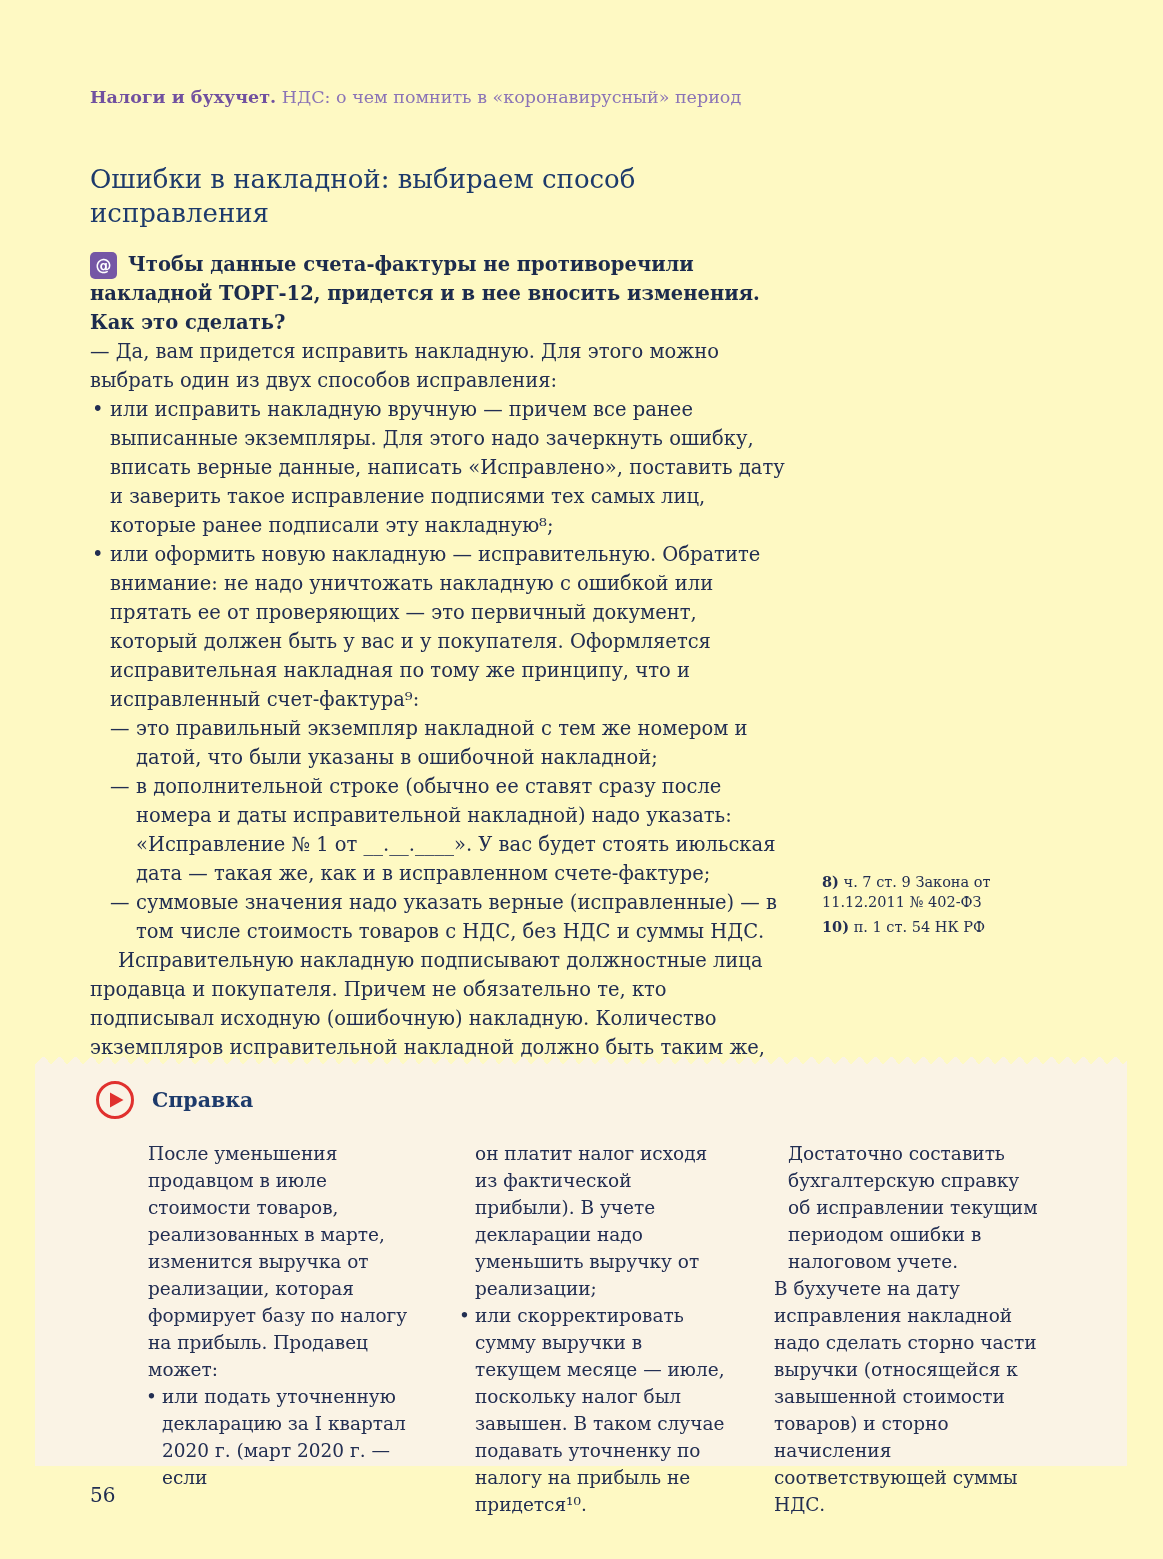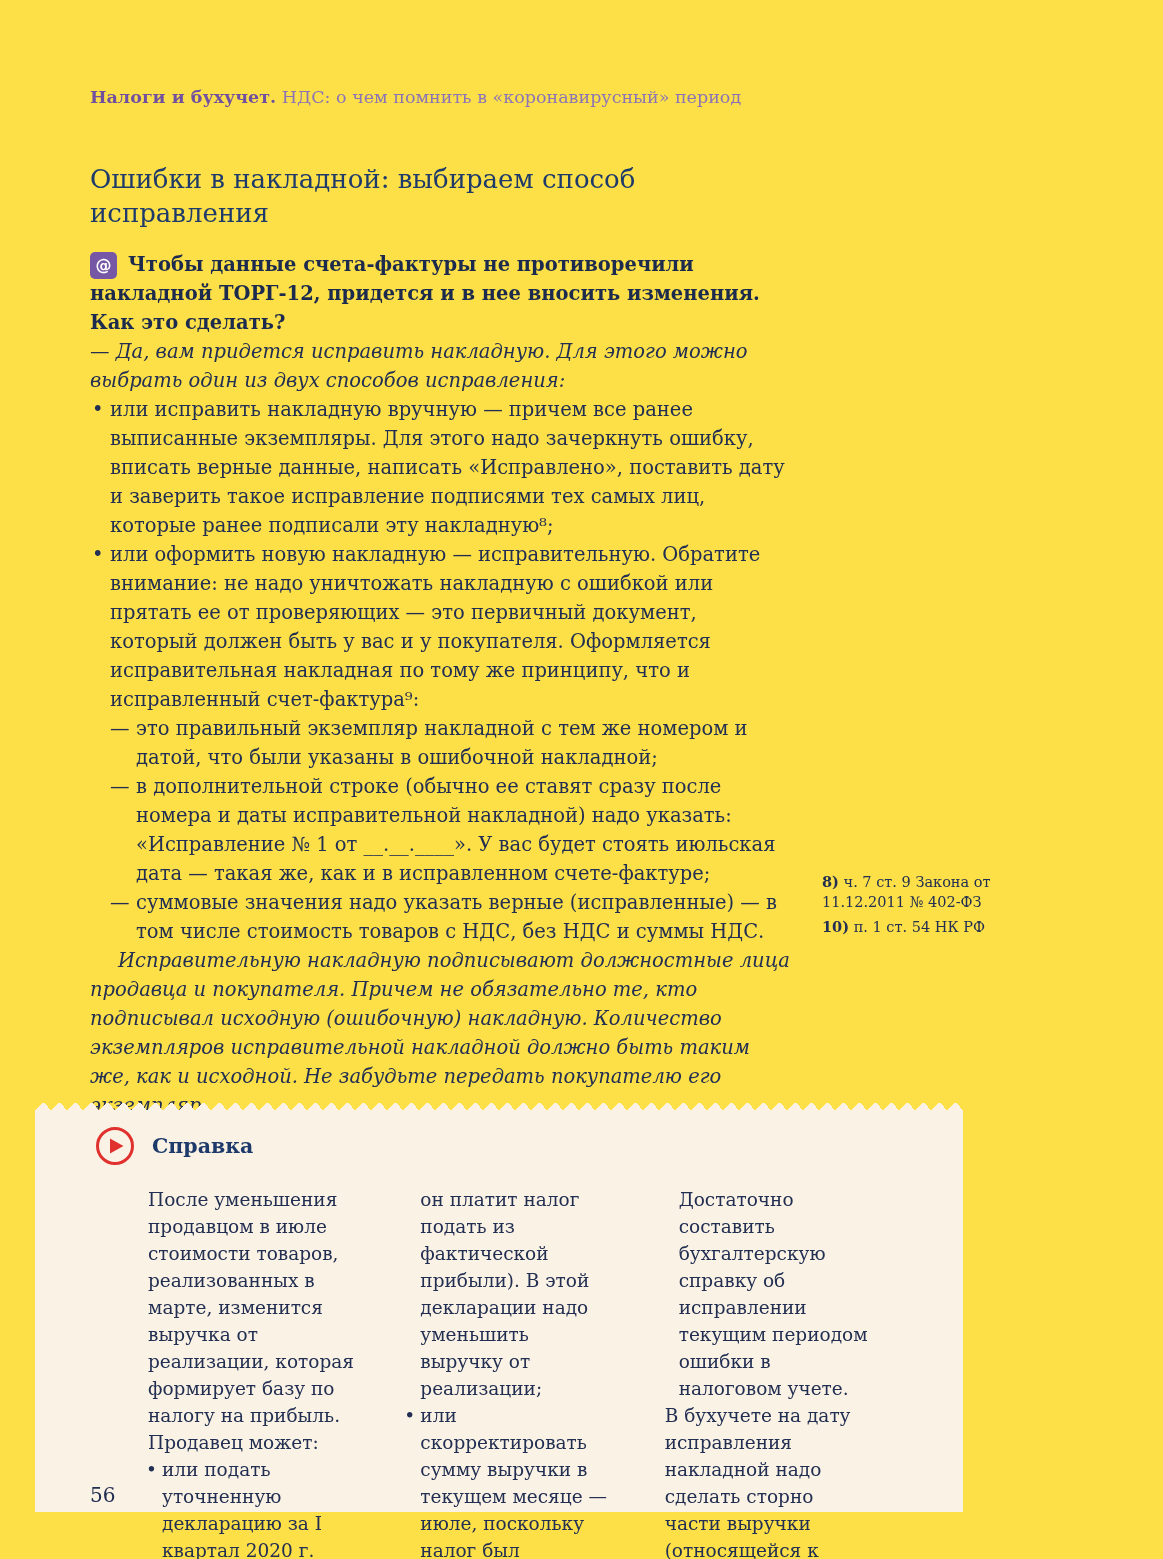--- a/index.html
+++ b/index.html
@@ -2,21 +2,21 @@
 <html lang="ru"><head>
 <meta charset="utf-8">
 <style>
   * { margin: 0; padding: 0; box-sizing: border-box; }
   html, body { background: #ffffff; }
 
   .page {
     position: relative;
     width: 1163px;
     height: 1559px;
-    background: #fde047;
+    background: #fef9c3;
     overflow: hidden;
     font-family: "DejaVu Serif", "Liberation Serif", serif;
     color: #222e52;
   }
 
   
   .running-head {
     position: absolute;
     left: 90px;
     top: 86px;
@@ -51,21 +51,21 @@
     margin: 2px 11px 0 0;
     background: #7557a5;
     border-radius: 5px;
     color: #ffffff;
     font-family: "DejaVu Sans", "Liberation Sans", sans-serif;
     font-size: 16px;
     line-height: 27px;
     font-weight: bold;
     text-align: center;
   }
-  .para { margin: 0; font-style: italic; }
+  .para { margin: 0; }
   .closing { text-indent: 28px; }
 
   .bullet-item { position: relative; padding-left: 20px; }
   .bullet-item > .marker { position: absolute; left: 2px; top: 0; }
 
   .dash-item { position: relative; padding-left: 26px; }
   .dash-item > .marker { position: absolute; left: 0; top: 0; }
 
   
   .margin-notes {
@@ -77,22 +77,22 @@
     line-height: 19.5px;
     color: #222e52;
   }
   .fn { margin-bottom: 5px; }
   .fn-num { font-weight: bold; }
 
   
   .spravka {
     position: absolute;
     left: 35px;
-    top: 1110px;
-    width: 928px;
+    top: 1064px;
+    width: 1092px;
     height: 402px;
     background: #faf3e5;
   }
   .spravka-zig {
     position: absolute;
     left: 0;
     top: -8px;
     width: 100%;
     height: 8px;
     background: conic-gradient(from 135deg at 50% 0, #faf3e5 0 90deg, rgba(0,0,0,0) 90deg) 0 0 / 16px 8px repeat-x;
@@ -205,21 +205,21 @@
 
       <div class="sp-col">
         <p class="sp-para">После уменьшения продавцом в июле стоимости товаров, реализованных в марте, изменится выручка от реализации, которая формирует базу по налогу на прибыль. Продавец может:</p>
         <div class="sp-bullet">
           <span class="marker">•</span>
           <span class="item-text">или подать уточненную декларацию за I квартал 2020 г. (март 2020 г. — если</span>
         </div>
       </div>
 
       <div class="sp-col">
-        <p class="sp-para sp-cont">он платит налог подать из фактической прибыли). В этой декларации надо уменьшить выручку от реализации;</p>
+        <p class="sp-para sp-cont">он платит налог исходя из фактической прибыли). В учете декларации надо уменьшить выручку от реализации;</p>
         <div class="sp-bullet">
           <span class="marker">•</span>
           <span class="item-text">или скорректировать сумму выручки в текущем месяце — июле, поскольку налог был завышен. В таком случае подавать уточненку по налогу на прибыль не придется¹⁰.</span>
         </div>
       </div>
 
       <div class="sp-col">
         <p class="sp-para sp-cont">Достаточно составить бухгалтерскую справку об исправлении текущим периодом ошибки в налоговом учете.</p>
         <p class="sp-para">В бухучете на дату исправления накладной надо сделать сторно части выручки (относящейся к завышенной стоимости товаров) и сторно начисления соответствующей суммы НДС.</p>
       </div>

